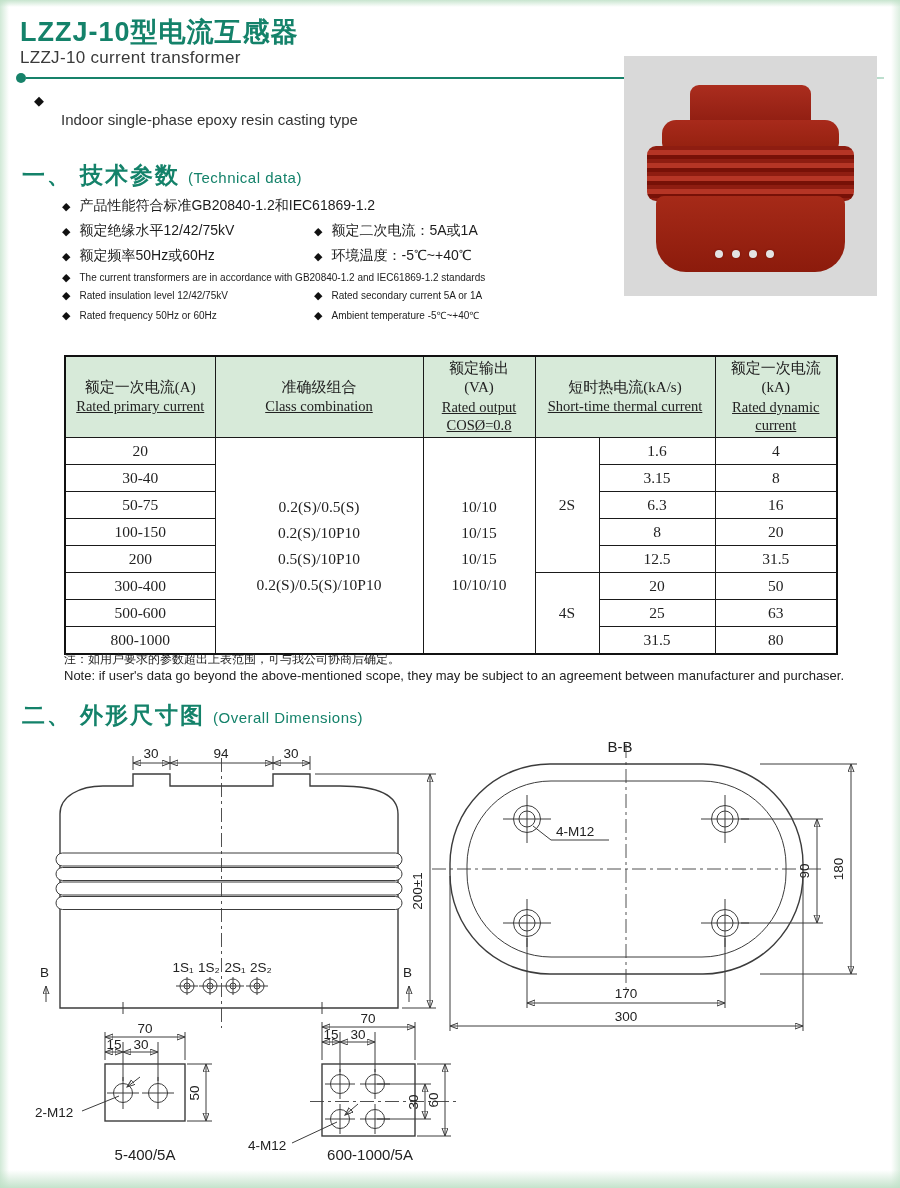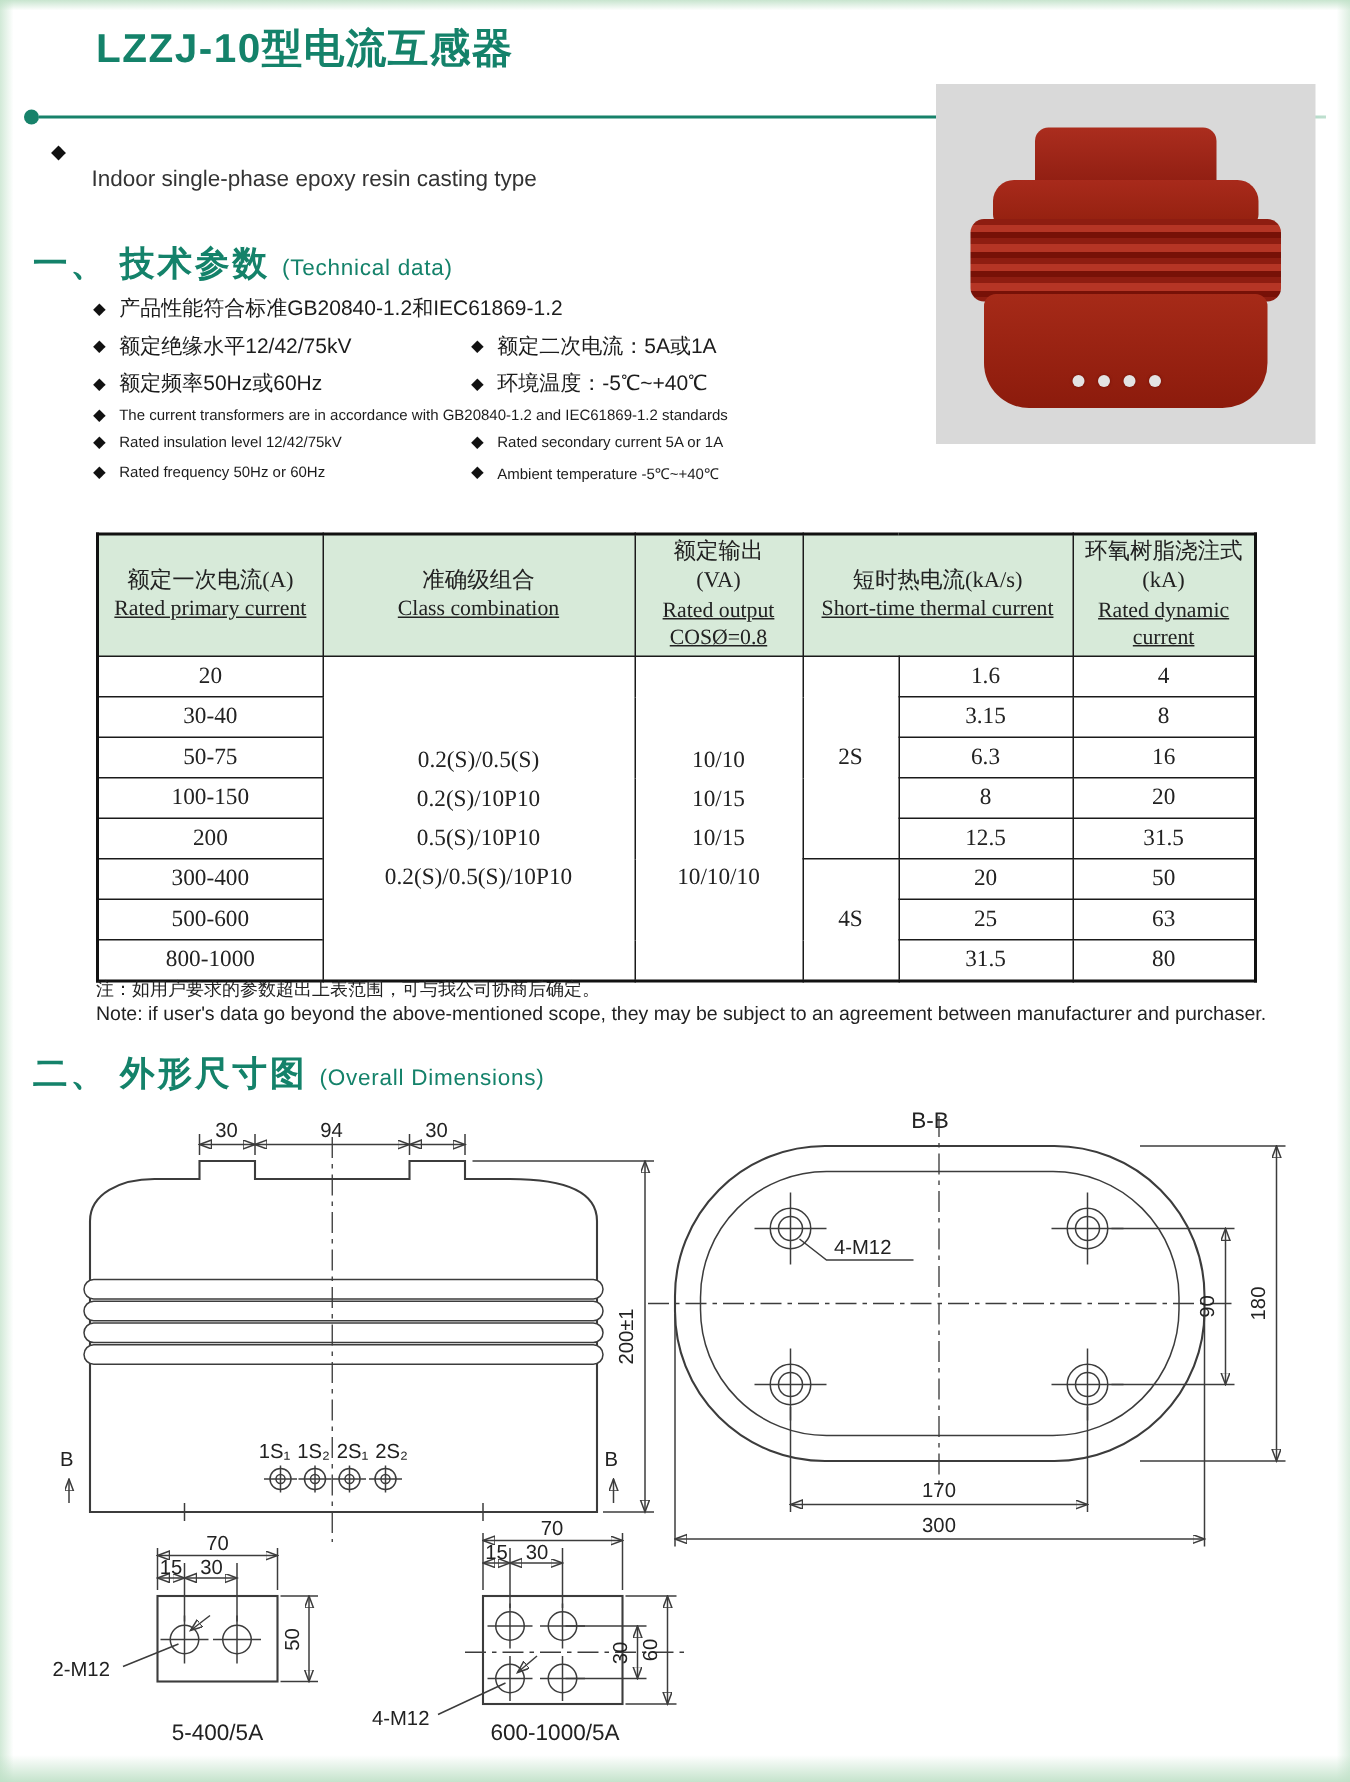--- a/index.html
+++ b/index.html
@@ -7,21 +7,21 @@
     position:relative;width:900px;height:1188px;background:#fff;overflow:hidden;
     font-family:"Liberation Sans",sans-serif;color:#222;
     background-image:
       linear-gradient(to bottom, rgba(190,224,198,.85), rgba(190,224,198,0) 7px),
       linear-gradient(to top, rgba(190,224,198,.9), rgba(190,224,198,0) 18px),
       linear-gradient(to right, rgba(190,224,198,.7), rgba(190,224,198,0) 9px),
       linear-gradient(to left, rgba(190,224,198,.55), rgba(190,224,198,0) 9px);
   }
   .abs{position:absolute;}
   
-  .title-zh{font-size:27px;font-weight:bold;color:#14826a;letter-spacing:1px;line-height:1.05;margin-left:44px;}
+  .title-zh{font-size:27px;font-weight:bold;color:#14826a;letter-spacing:1px;line-height:1.05;}
   .title-en{font-size:17px;color:#3a3a3a;margin-top:2px;letter-spacing:.3px;}
   .rule{top:73px;left:16px;width:868px;display:flex;align-items:center;}
   .rule .dot{width:10px;height:10px;border-radius:50%;background:#17826a;flex:0 0 auto;}
   .rule .line{height:2px;background:linear-gradient(to right,#17826a 82%,#bfe0cf);flex:1;}
   
   .feature{top:94px;left:34px;}
   .feature-row{display:flex;align-items:center;gap:14px;}
   .diamond{font-size:13px;color:#111;line-height:1;}
   .feature-zh{font-size:24px;font-weight:600;color:#1d1d1d;letter-spacing:1px;}
   .feature-en{font-size:15px;color:#333;margin:4px 0 16px 27px;}
@@ -71,20 +71,21 @@
   .drawing .cl{stroke-dasharray:14 4 3 4;stroke-width:.9;}
   .drawing .white{fill:#fff;}
 </style>
 </head>
 <body>
 
 <div class="page">
 
   <div class="abs" style="top:18px;left:20px;">
     <div class="title-zh">LZZJ-10型电流互感器</div>
+    <div class="title-en">LZZJ-10 current transformer</div>
   </div>
   <div class="abs rule">
     <div class="dot"></div>
     <div class="line"></div>
   </div>
 
   <div class="abs feature">
     <div class="feature-row">
       <span class="diamond">◆</span>
     </div>
@@ -190,21 +191,21 @@
             <div>额定输出</div>
               <div>(VA)</div>
             <div class="hd-en">Rated output</div>
               <div class="hd-en">COSØ=0.8</div>
             </td>
           <td colspan="2">
             <div>短时热电流(kA/s)</div>
               <div class="hd-en">Short-time thermal current</div>
             </td>
           <td>
-            <div>环氧树脂浇注式(kA)</div>
+            <div>额定一次电流(kA)</div>
               <div class="hd-en">Rated  dynamic current</div>
             </td>
         </tr>
       </thead>
       <tbody>
         <tr>
           <td>20</td>
           <td rowspan="8" class="stack">
             <div>0.2(S)/0.5(S)</div>
               <div>0.2(S)/10P10</div>

